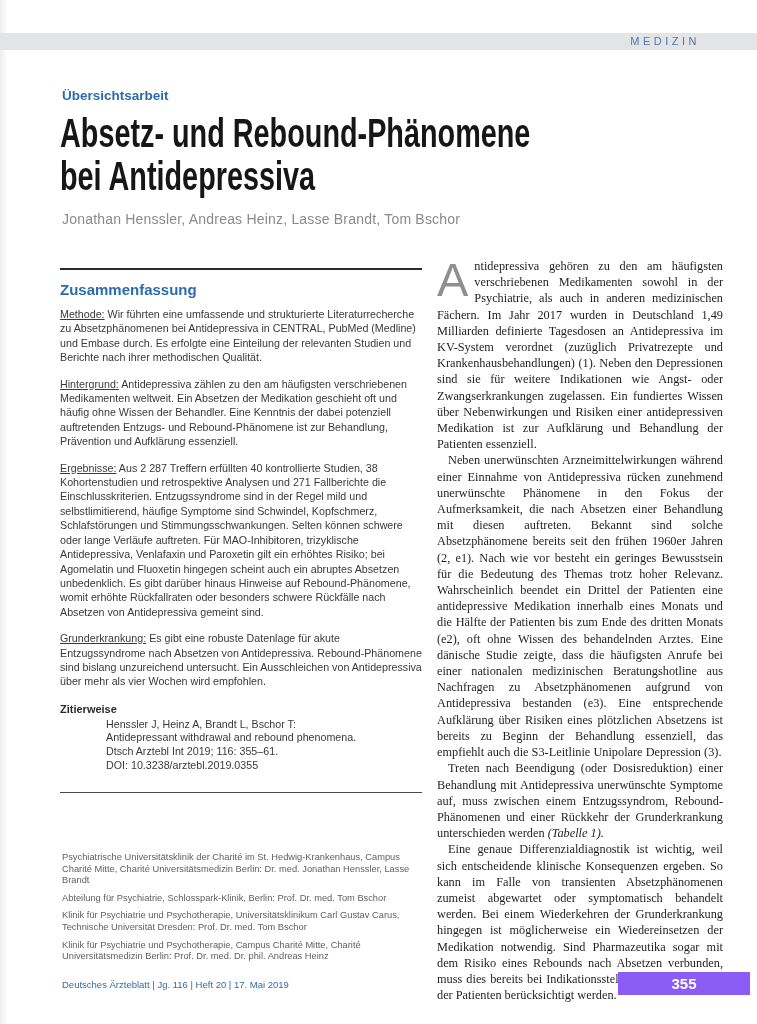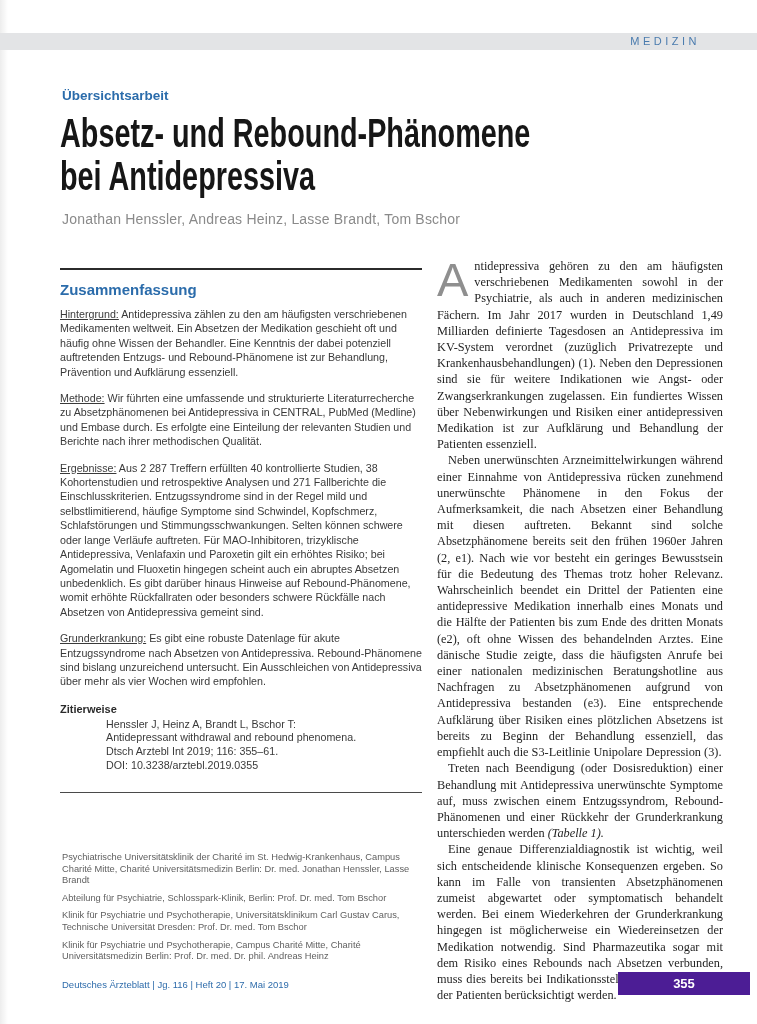--- a/index.html
+++ b/index.html
@@ -85,21 +85,21 @@
     padding: 2px 6px 0 0;
   }
 
   
   .footer-line {
     position: absolute; left: 62px; top: 979px;
     color: #2e6cab; font-size: 9.5px;
   }
   .page-badge {
     position: absolute; left: 618px; top: 972px; width: 132px; height: 23px;
-    background: #4c1d95; color: #ffffff; font-weight: bold; font-size: 13px;
+    background: #8b5cf6; color: #ffffff; font-weight: bold; font-size: 15px;
     text-align: center; line-height: 23px;
   }
 </style>
 </head>
 <body>
 
 <div class="page">
   <div class="edge-shade"></div>
 
   <div class="section-bar">
@@ -111,23 +111,23 @@
   <div class="title-block">
     <div class="title-line">Absetz- und Rebound-Phänomene</div>
     <div class="title-line">bei Antidepressiva</div>
   </div>
 
   <div class="authors">Jonathan Henssler, Andreas Heinz, Lasse Brandt, Tom Bschor</div>
 
   <div class="abstract-col">
     <div class="abstract-heading">Zusammenfassung</div>
 
+    <p class="abs-para"><span class="abs-label">Methode:</span> <span>Wir führten eine umfassende und strukturierte Literaturrecherche zu Absetzphänomenen bei Antidepressiva in CENTRAL, PubMed (Medline) und Embase durch. Es erfolgte eine Einteilung der relevanten Studien und Berichte nach ihrer methodischen Qualität.</span></p>
+
     <p class="abs-para"><span class="abs-label">Hintergrund:</span> <span>Antidepressiva zählen zu den am häufigsten verschriebenen Medikamenten weltweit. Ein Absetzen der Medikation geschieht oft und häufig ohne Wissen der Behandler. Eine Kenntnis der dabei potenziell auftretenden Entzugs- und Rebound-Phänomene ist zur Behandlung, Prävention und Aufklärung essenziell.</span></p>
-
-    <p class="abs-para"><span class="abs-label">Methode:</span> <span>Wir führten eine umfassende und strukturierte Literaturrecherche zu Absetzphänomenen bei Antidepressiva in CENTRAL, PubMed (Medline) und Embase durch. Es erfolgte eine Einteilung der relevanten Studien und Berichte nach ihrer methodischen Qualität.</span></p>
 
     <p class="abs-para"><span class="abs-label">Ergebnisse:</span> <span>Aus 2 287 Treffern erfüllten 40 kontrollierte Studien, 38 Kohortenstudien und retrospektive Analysen und 271 Fallberichte die Einschlusskriterien. Entzugssyndrome sind in der Regel mild und selbstlimitierend, häufige Symptome sind Schwindel, Kopfschmerz, Schlafstörungen und Stimmungsschwankungen. Selten können schwere oder lange Verläufe auftreten. Für MAO-Inhibitoren, trizyklische Antidepressiva, Venlafaxin und Paroxetin gilt ein erhöhtes Risiko; bei Agomelatin und Fluoxetin hingegen scheint auch ein abruptes Absetzen unbedenklich. Es gibt darüber hinaus Hinweise auf Rebound-Phänomene, womit erhöhte Rückfallraten oder besonders schwere Rückfälle nach Absetzen von Antidepressiva gemeint sind.</span></p>
 
     <p class="abs-para"><span class="abs-label">Grunderkrankung:</span> <span>Es gibt eine robuste Datenlage für akute Entzugssyndrome nach Absetzen von Antidepressiva. Rebound-Phänomene sind bislang unzureichend untersucht. Ein Ausschleichen von Antidepressiva über mehr als vier Wochen wird empfohlen.</span></p>
 
     <div class="cite-heading">Zitierweise</div>
     <div class="cite-line">Henssler J, Heinz A, Brandt L, Bschor T:</div>
     <div class="cite-line">Antidepressant withdrawal and rebound phenomena.</div>
     <div class="cite-line">Dtsch Arztebl Int 2019; 116: 355–61.</div>
     <div class="cite-line">DOI: 10.3238/arztebl.2019.0355</div>

